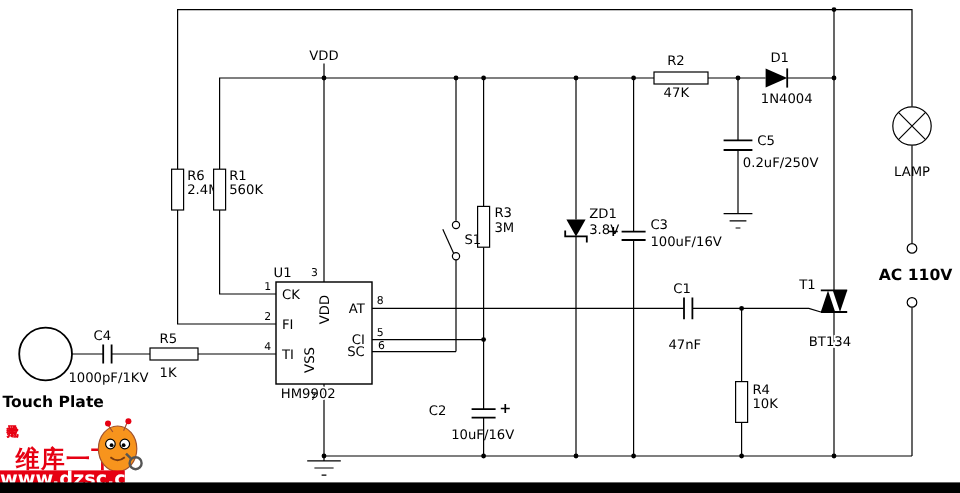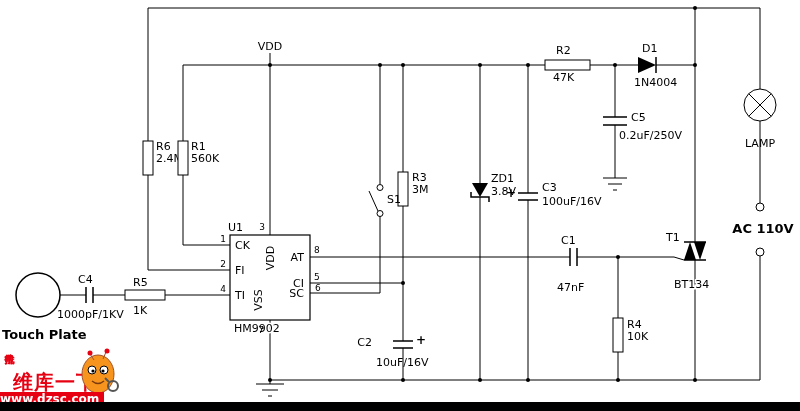--- a/index.html
+++ b/index.html
@@ -12,21 +12,21 @@
   .big{font-size:13px;font-weight:bold}
   .plus{font-size:12px;font-weight:bold}
   .knock{paint-order:stroke;stroke:#ffffff;stroke-width:3px}
   .bottombar{position:absolute;left:0;top:402px;width:800px;height:9px;background:#000}
   .watermark{position:absolute;left:0;top:344px;width:130px;height:64px;pointer-events:none}
   .wm-vertical{position:absolute;left:2px;top:2px;writing-mode:vertical-rl;font-size:10px;
     font-weight:bold;color:#e60012;text-shadow:1px 1px 0 #fff,-1px -1px 0 #fff}
   .wm-brand{position:absolute;left:13px;top:25px;font-size:20px;font-weight:bold;color:#e60012;
     letter-spacing:1px;text-shadow:1px 1px 0 #fff,-1px 1px 0 #fff,1px -1px 0 #fff,-1px -1px 0 #fff}
   .wm-url{position:absolute;left:0;top:48px;width:104px;height:14px;background:#e60012;color:#fff;
-    font-size:12px;font-weight:bold;text-align:left;line-height:14px}
+    font-size:16px;font-weight:bold;text-align:center;line-height:14px}
   .wm-mascot{position:absolute;left:76px;top:4px}
 </style>
 </head>
 <body>
 
 <div class="stage">
 
 <svg class="schem" width="800" height="411" viewBox="0 0 800 411">
 
   <g stroke="#000" stroke-width="1" fill="none">

